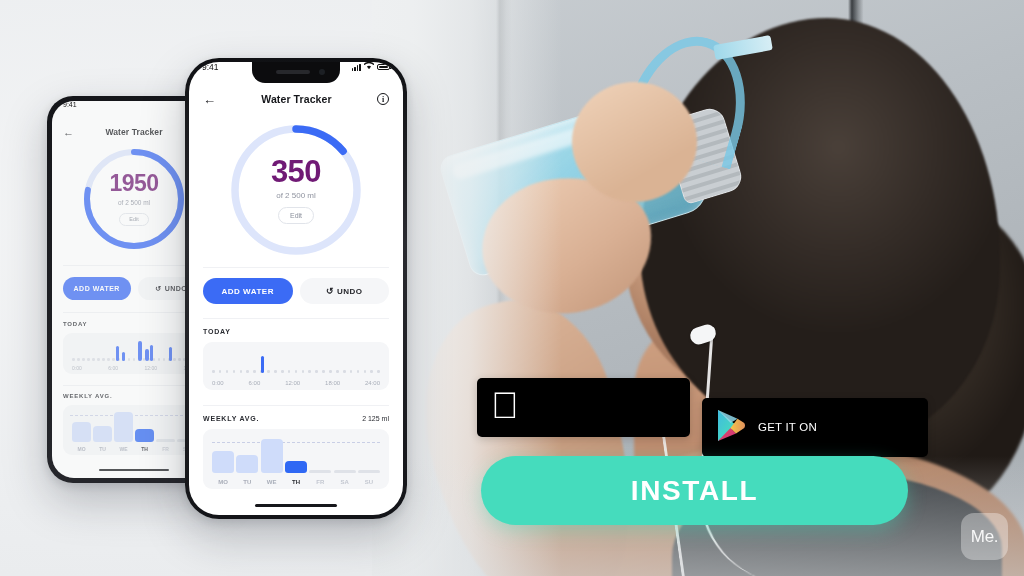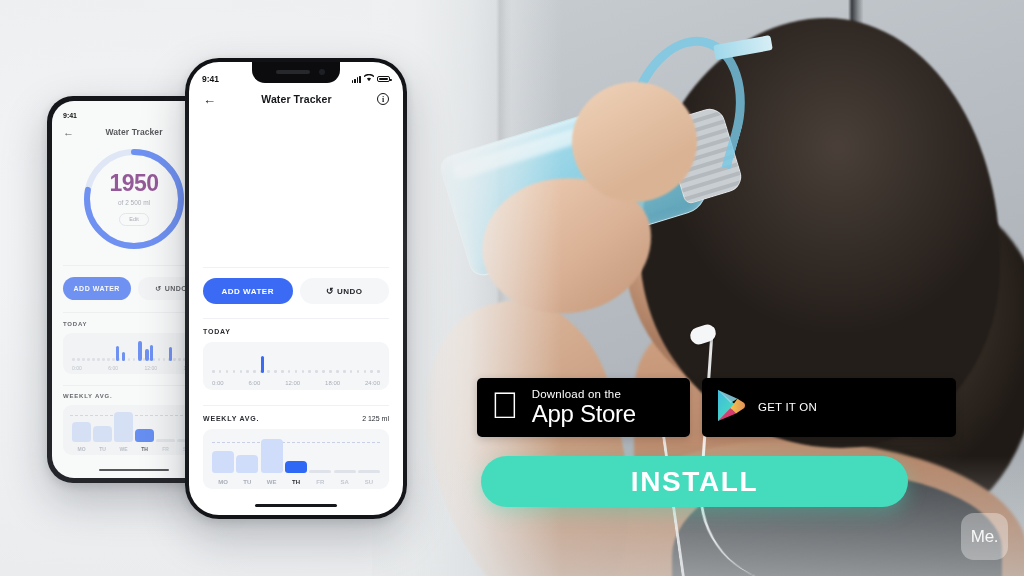--- a/index.html
+++ b/index.html
@@ -196,22 +196,22 @@
     border-radius:3px; background:#27282c;
   }
   .notch-cam{
     position:absolute; right:15px; top:7px; width:6px; height:6px;
     border-radius:50%; background:#1c1f24;
   }
 
   
   .statusbar{
     position:absolute; left:0; top:0; width:100%; height:22px;
-    display:flex; align-items:flex-end; justify-content:space-between;
-    padding:0 13px; font-size:8.5px; font-weight:bold; color:#111;
+    display:flex; align-items:flex-start; justify-content:space-between;
+    padding:0 13px; font-size:8.5px; font-weight:normal; color:#111;
     z-index:5;
   }
   .sb-right{ display:flex; align-items:center; gap:3px; }
   .sig{ display:flex; align-items:flex-end; gap:1px; height:7px; }
   .sig i{ width:1.6px; background:#111; border-radius:.5px; display:block; }
   .sig i:nth-child(1){height:2.5px}.sig i:nth-child(2){height:4px}
   .sig i:nth-child(3){height:5.5px}.sig i:nth-child(4){height:7px}
   .wifi{ font-size:8px; line-height:1; color:#111; }
   .batt{
     width:13px; height:6.5px; border:1px solid #111; border-radius:2px;
@@ -316,29 +316,29 @@
 
   
   .badges{
     position:absolute; left:477px; top:378px; display:flex; gap:12px;
   }
   .badge{
     background:#000; border-radius:5px; display:flex; align-items:center;
     padding:0 14px; height:59px; box-shadow:0 2px 8px rgba(0,0,0,.18);
   }
   .badge-apple{ width:213px; }
-  .badge-google{ width:254px; }
+  .badge-google{ width:226px;margin-top:20px; }
   .badge-txt{ display:flex; flex-direction:column; justify-content:center; color:#fff; }
   .badge-small{ font-size:11.5px; letter-spacing:.2px; line-height:1.15; }
   .badge-big{ font-size:24px; font-weight:500; line-height:1.1; letter-spacing:-.3px; }
   .apple-glyph{ font-size:37px; color:#fff; line-height:1; margin-right:13px; margin-top:-4px; }
   .play-glyph{ margin-right:12px; }
 
   .install{
-    position:absolute; left:481px; top:456px; width:427px; height:51px;
+    position:absolute; left:481px; top:456px; width:427px; height:69px;
     border-radius:999px; background:#45dcbd;
     display:flex; align-items:center; justify-content:center;
     color:#fff; font-size:28px; font-weight:bold; letter-spacing:1.6px;
     box-shadow:0 6px 18px rgba(69,220,189,.35);
   }
 
   .watermark{
     position:absolute; right:16px; bottom:16px;
     width:47px; height:47px; border-radius:13px;
     background:rgba(255,255,255,.34);
@@ -517,20 +517,33 @@
             </span>
         </span>
       </div>
 
       <div class="app-head" style="top:26px;height:22px;">
         <span class="ic-back">←</span>
         <span class="app-title">Water Tracker</span>
         <span class="ic-info">i</span>
       </div>
 
+      <div class="ring-wrap" style="top:58px;">
+        <div class="ring">
+          <svg width="140" height="140" viewBox="0 0 140 140">
+            <circle cx="70" cy="70" r="61" fill="none" stroke="#dde5fb" stroke-width="7.5"></circle>
+            <circle id="front-ring-arc" cx="70" cy="70" r="61" fill="none" stroke="#3b6bf5" stroke-width="7.5" stroke-linecap="round" stroke-dasharray="383.27430373795477" stroke-dashoffset="329.6159012146411"></circle>
+          </svg>
+          <div class="ring-center">
+            <div class="ring-val" style="font-size:31px;">350</div>
+            <div class="ring-sub" style="font-size:8px;">of 2 500 ml</div>
+            <div class="ring-edit" style="font-size:7px;padding:4px 11px;">Edit</div>
+          </div>
+        </div>
+      </div>
 
       <div class="divider" style="top:205px;"></div>
 
       <div class="actions" style="top:216px;">
         <div class="btn btn-primary" style="height:26px;font-size:8px;">ADD WATER</div>
         <div class="btn btn-ghost" style="height:26px;font-size:8px;">
           <span class="undo-ic">↺</span>
           <span>UNDO</span>
         </div>
       </div>
@@ -604,24 +617,20 @@
           </div>
       </div>
 
       <div class="home-ind" style="bottom:8px;width:82px;height:3px;"></div>
     </div>
   </div>
 
   <div class="badges">
     <div class="badge badge-apple">
       <span class="apple-glyph"></span>
-      <span class="badge-txt">
-        <span class="badge-small">Download on the</span>
-        <span class="badge-big">App Store</span>
-      </span>
     </div>
     <div class="badge badge-google">
       <span class="play-glyph">
         <svg width="30" height="33" viewBox="0 0 30 33">
           <path d="M2 1 L20 16.5 L2 32 Z" fill="#4ee0c0"></path>
           <path d="M2 1 L20 16.5 L2 32 Z" fill="url(#g1)"></path>
           <path d="M2 1 L15 9 L20 16.5 L2 32 Z" fill="none"></path>
           <defs>
             <linearGradient id="g1" x1="0" y1="0" x2="1" y2="1">
               <stop offset="0" stop-color="#3fbce0"></stop>

